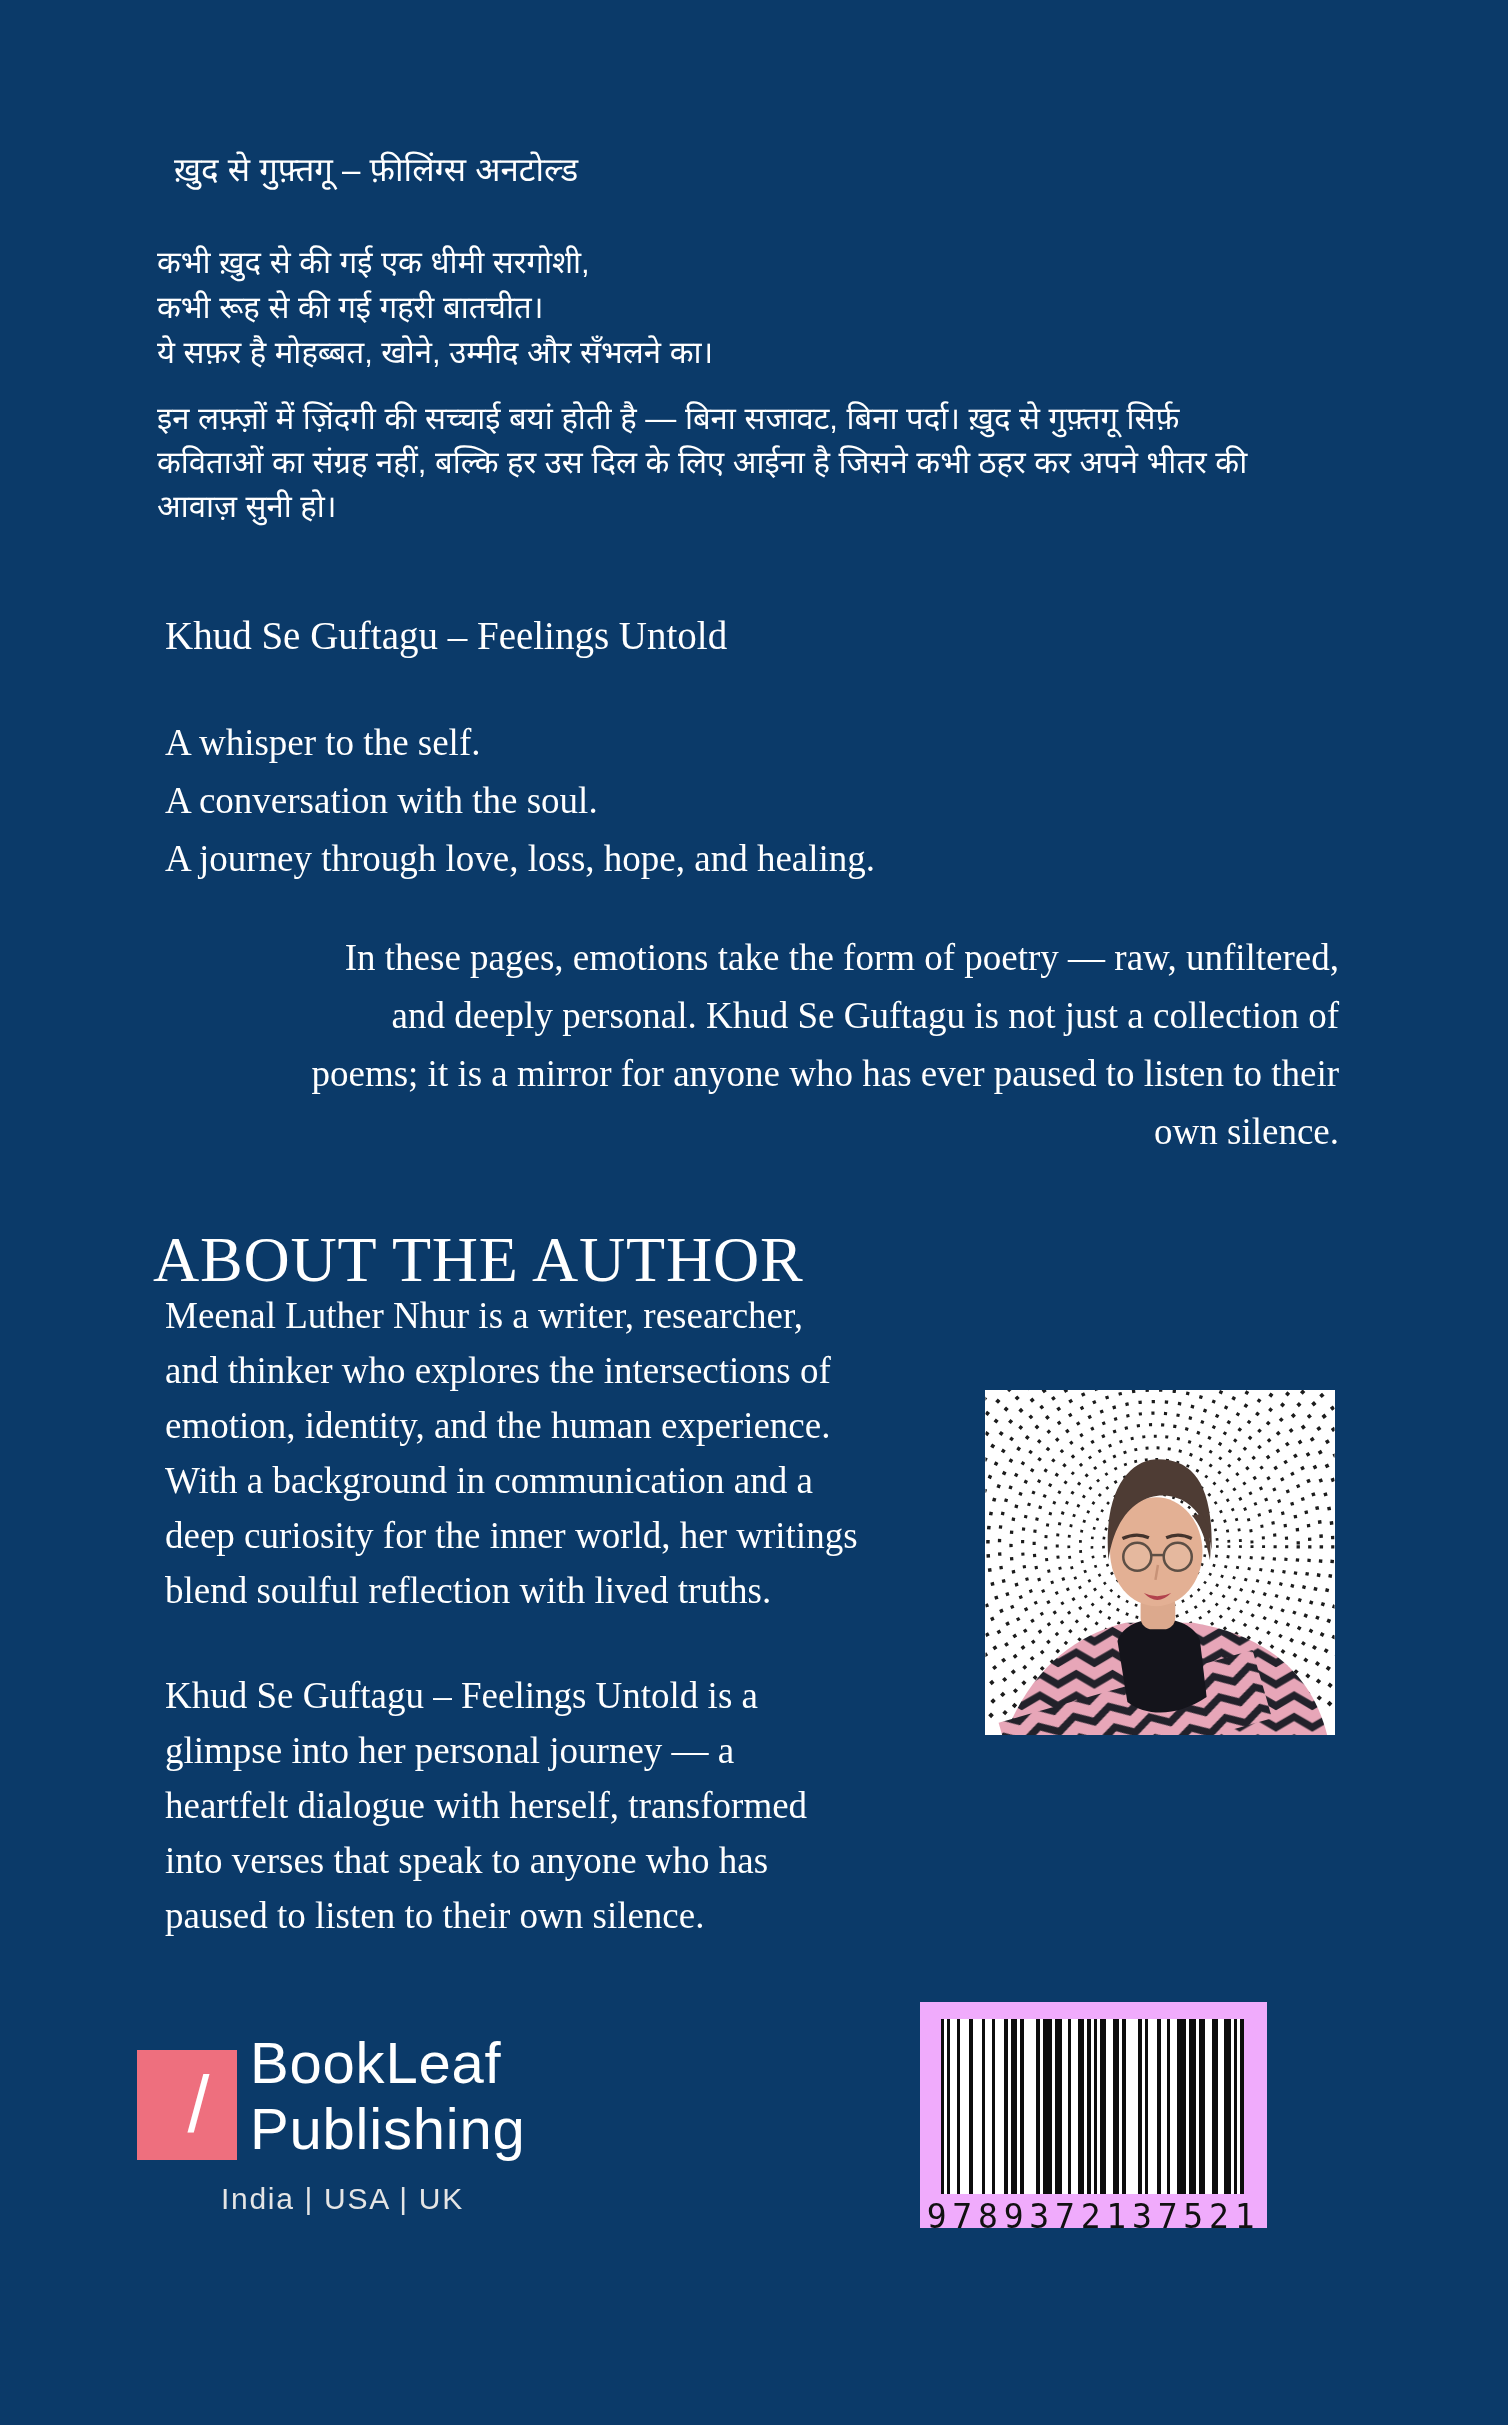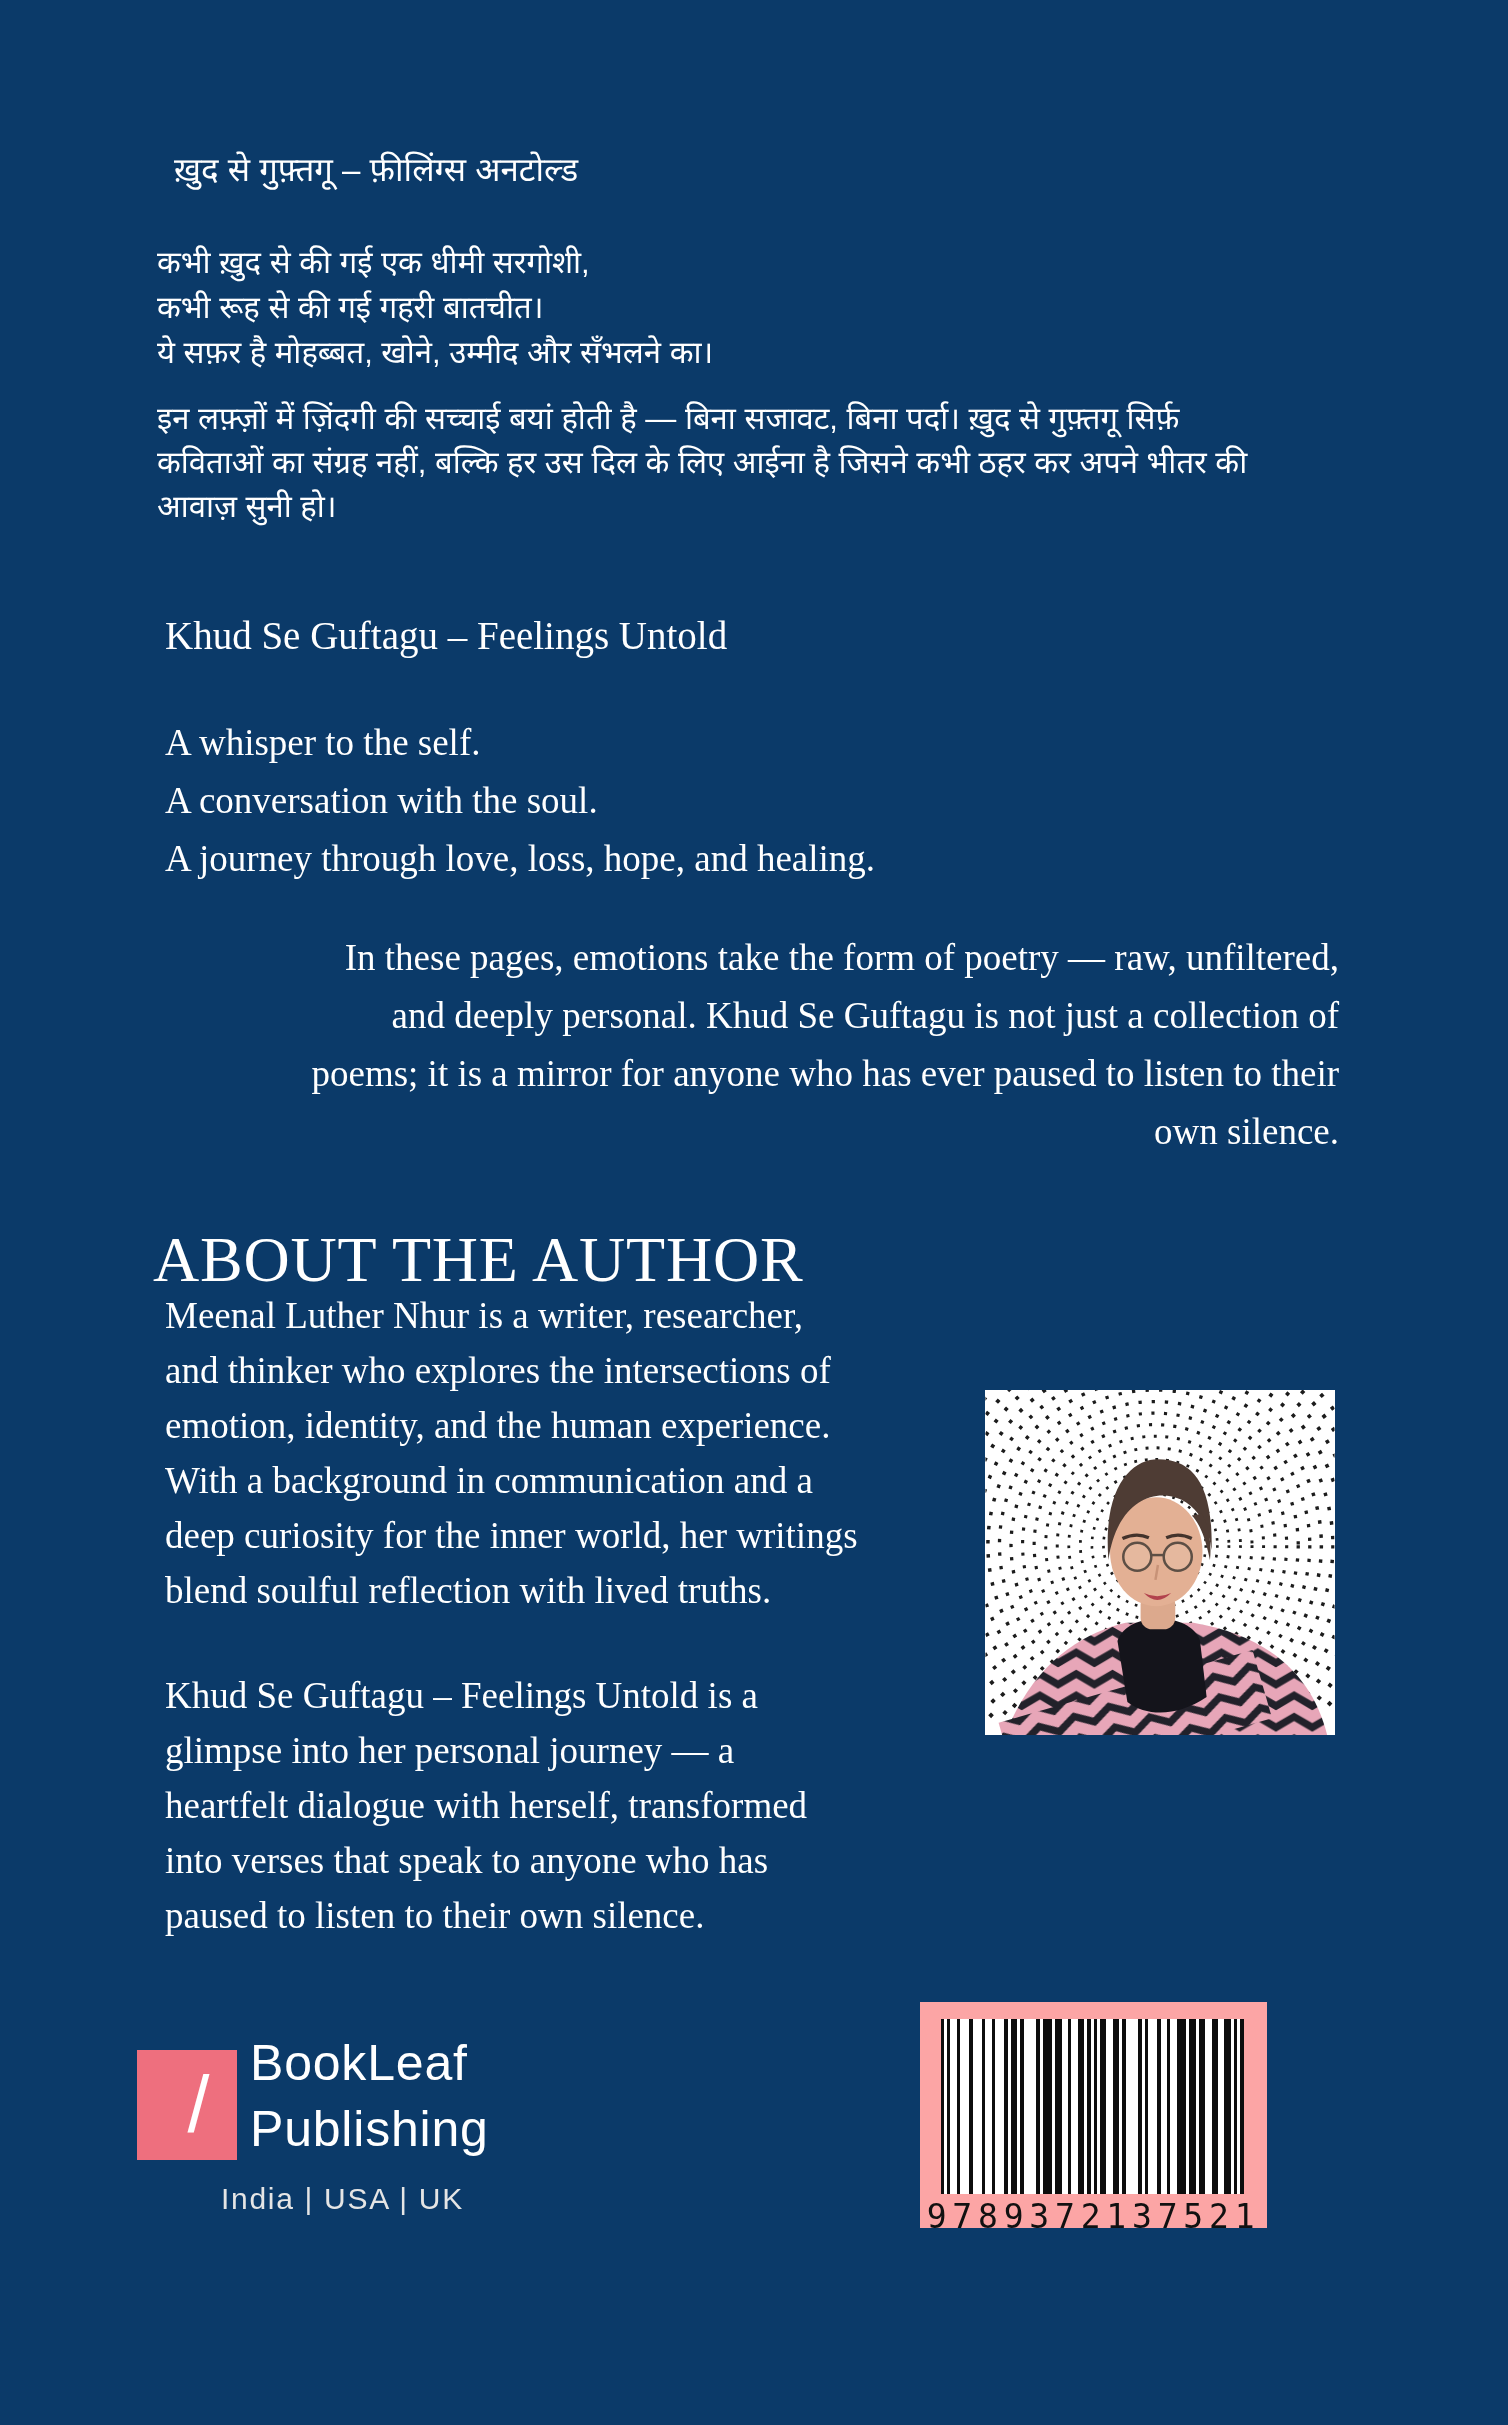--- a/index.html
+++ b/index.html
@@ -37,33 +37,33 @@
   
   .logo-mark{left:137px;top:2050px;width:100px;height:110px;display:flex;align-items:center;justify-content:center;}
   .logo-slash{
     font-family:"Liberation Sans", sans-serif;
     font-size:79px;font-weight:200;color:#ffffff;
     transform:translateX(11.6px);
   }
   .logo-name{
     left:250px;top:2030px;
     font-family:"Liberation Sans", sans-serif;
-    font-size:50px;line-height:66px;letter-spacing:0.8px;
+    font-size:58px;line-height:66px;letter-spacing:0.8px;
     font-weight:normal;
   }
   .regions{
     left:221px;top:2182px;
     font-family:"Liberation Sans", sans-serif;
     font-size:30px;letter-spacing:1.7px;color:#e5e5e5;
   }
 
   
   .barcode-box{
     left:920px;top:2002px;width:347px;height:226px;
-    background:#fca5a5;color:#111111;
+    background:#f0abfc;color:#111111;
   }
   .bars{position:absolute;left:20.7px;top:16.5px;font-size:0;line-height:0;}
   .bar{display:inline-block;height:175px;width:3.2px;}
   .bar.on{background:#0d0d0d;}
   .bar.off{background:#ffffff;}
   .isbn{
     position:absolute;left:0;top:195px;width:100%;
     text-align:center;
     font-family:"DejaVu Sans Mono", monospace;
     font-size:33px;letter-spacing:5.8px;

